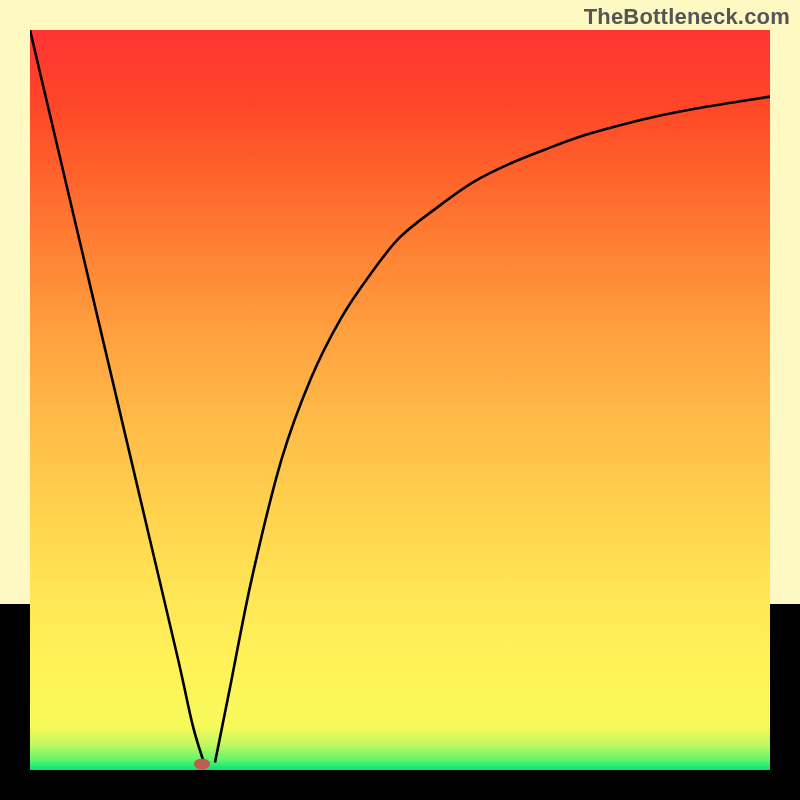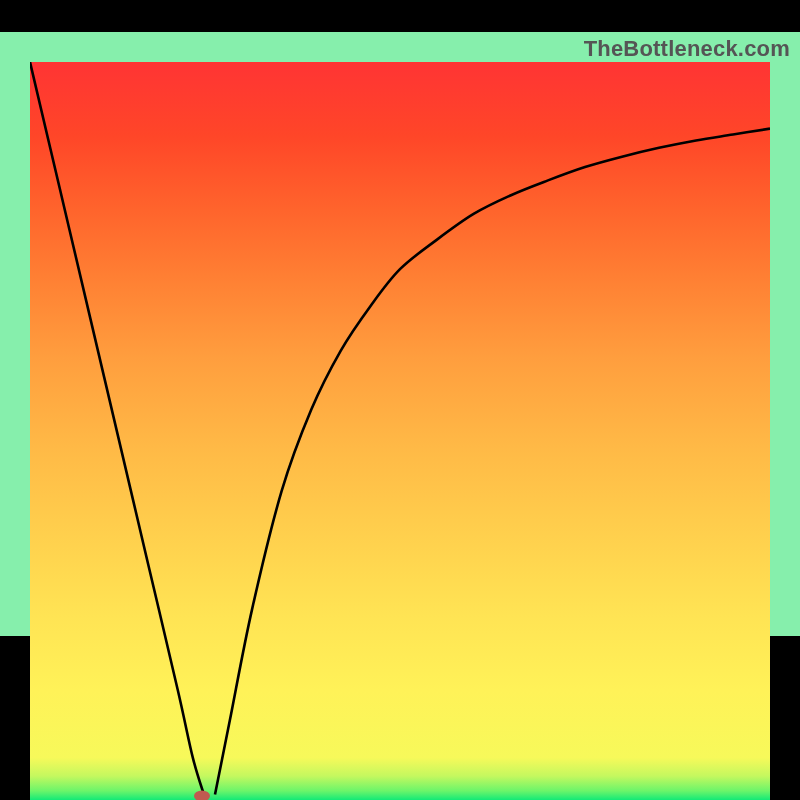--- a/index.html
+++ b/index.html
@@ -7,22 +7,21 @@
     padding: 0;
     width: 800px;
     height: 800px;
     background: #000;
     font-family: Arial, Helvetica, sans-serif;
   }
   .frame {
     position: relative;
     width: 800px;
     height: 604px;
-    background: #86efac;
-    margin-top: 32px;
+    background: #fef9c3;
   }
   .watermark {
     position: absolute;
     top: 4px;
     right: 10px;
     color: #555;
     font-size: 22px;
     font-weight: 600;
     letter-spacing: 0.2px;
     z-index: 5;

